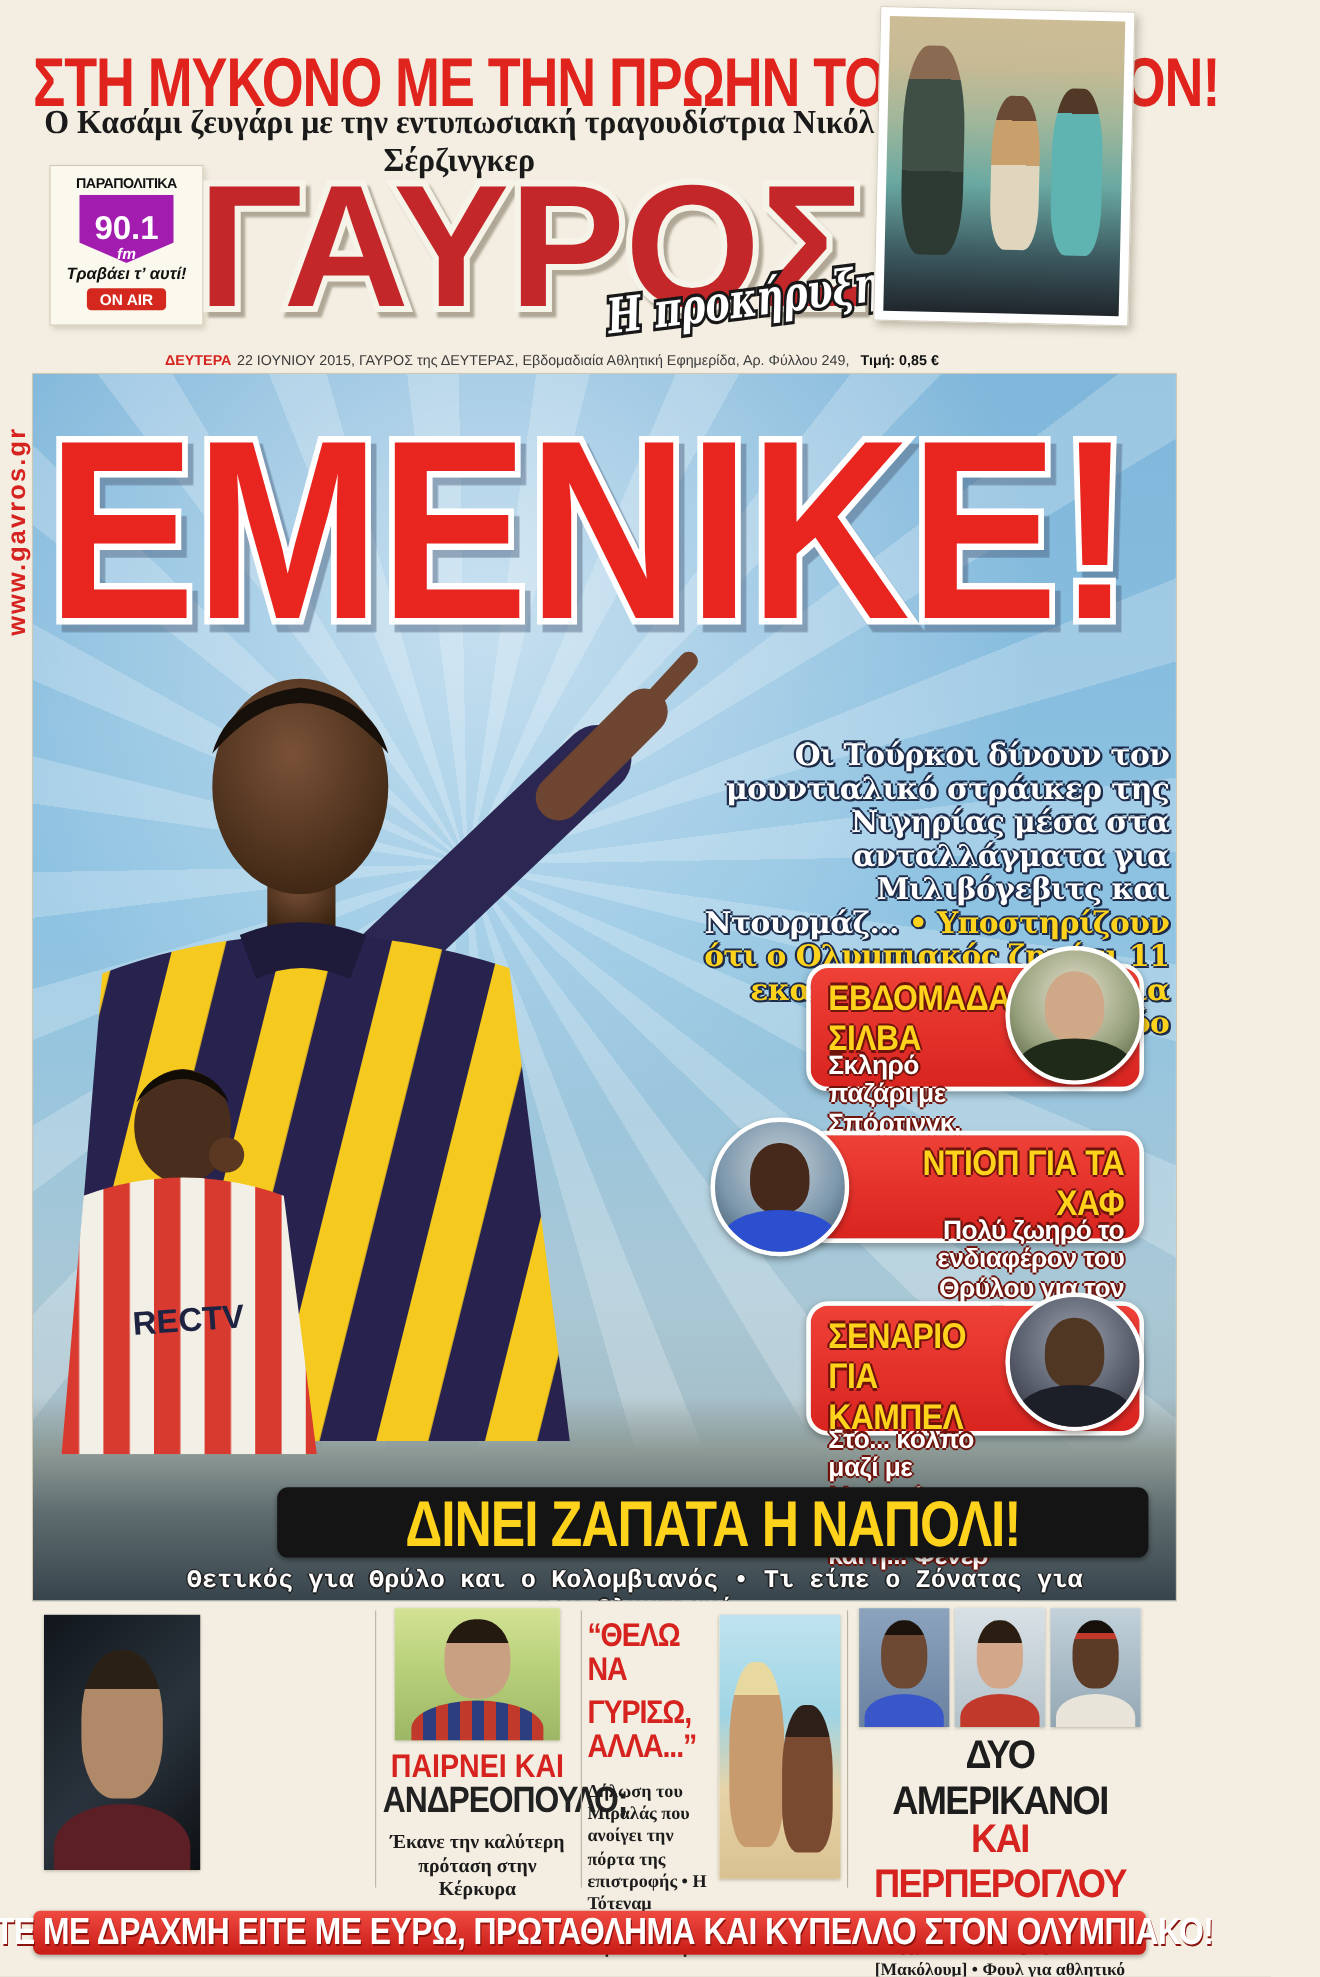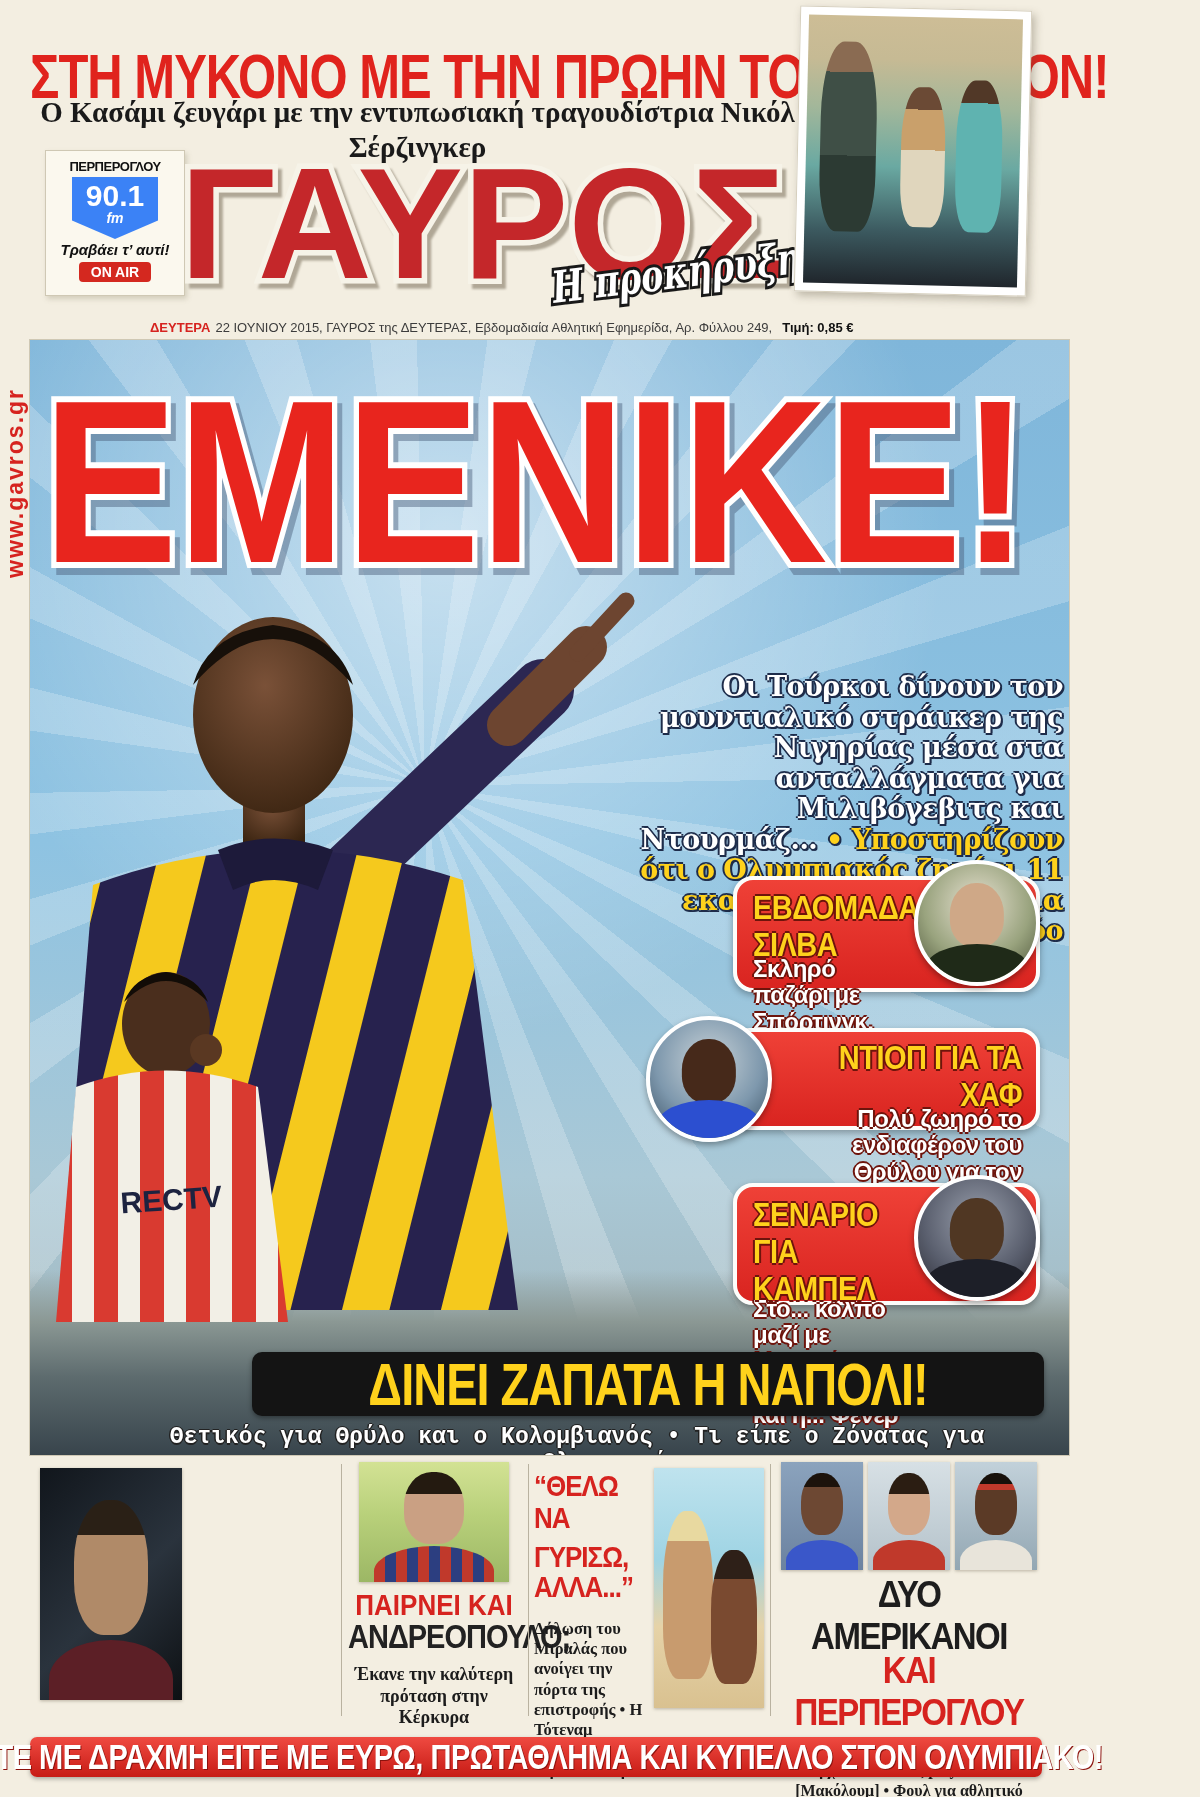--- a/index.html
+++ b/index.html
@@ -11,22 +11,22 @@
   .url-vertical{left:2px;top:148px;height:430px;writing-mode:vertical-rl;transform:rotate(180deg);
     color:#d6231f;font-weight:900;font-size:23px;letter-spacing:2px;}
   .top-headline{left:30px;top:40px;width:985px;text-align:center;color:#e0231d;
     font-weight:900;font-size:49px;letter-spacing:-1px;transform:scaleY(1.28);transform-origin:center top;white-space:nowrap;}
   .top-subheadline{left:30px;top:95px;width:775px;text-align:center;color:#1a1a1a;
     font-family:"Liberation Serif",serif;font-weight:700;font-size:29px;transform:scaleY(1.05);transform-origin:center top;}
 
   .radio-box{left:45px;top:150px;width:140px;height:146px;background:#fbf8ee;border:1px solid #cfc8b4;
     box-shadow:2px 3px 5px rgba(120,110,80,.25);text-align:center;padding-top:8px;box-sizing:border-box;}
   .radio-brand{font-size:13px;font-weight:900;color:#111;letter-spacing:-.5px;}
-  .radio-shield{width:86px;height:62px;margin:3px auto 2px;background:#3b82f6;
-    clip-path:polygon(0 0,100% 0,100% 70%,50% 100%,0 70%);color:#fff;padding-top:4px;box-sizing:border-box;}
+  .radio-shield{width:86px;height:62px;margin:3px auto 2px;background:#a21caf;
+    clip-path:polygon(0 0,100% 0,100% 70%,50% 100%,0 70%);color:#fff;padding-top:16px;box-sizing:border-box;}
   .radio-freq{font-size:30px;font-weight:900;line-height:1;}
   .radio-band{font-size:14px;font-style:italic;font-weight:700;line-height:1;}
   .radio-slogan{font-size:15px;font-weight:900;font-style:italic;color:#111;}
   .radio-onair{display:inline-block;margin-top:4px;background:#d4281f;color:#ffffff;font-weight:900;
     font-size:14px;padding:2px 12px;border-radius:4px;}
 
   .logo-svg{left:168px;top:128px;}
   .tagline-svg{left:538px;top:226px;transform:rotate(-7deg);}
   .dateline{left:150px;top:320px;width:700px;font-size:13px;color:#3c3c3c;white-space:nowrap;}
   .dateline .day{color:#d6231f;font-weight:900;margin-right:5px;}
@@ -156,21 +156,21 @@
 <body>
 
 <div class="page">
 
   <div class="abs url-vertical">www.gavros.gr</div>
 
   <div class="abs top-headline">ΣΤΗ ΜΥΚΟΝΟ ΜΕ ΤΗΝ ΠΡΩΗΝ ΤΟΥ ΧΑΜΙΛΤΟΝ!</div>
   <div class="abs top-subheadline">Ο Κασάμι ζευγάρι με την εντυπωσιακή τραγουδίστρια Νικόλ Σέρζινγκερ</div>
 
   <div class="abs radio-box">
-    <div class="radio-brand">ΠΕΡΠΕΡΟΓΛΟΥ</div>
+    <div class="radio-brand">ΠΑΡΑΠΟΛΙΤΙΚΑ</div>
     <div class="radio-shield">
       <div class="radio-freq">90.1</div>
       <div class="radio-band">fm</div>
     </div>
     <div class="radio-slogan">Τραβάει τ’ αυτί!</div>
     <div class="radio-onair">ON AIR</div>
   </div>
 
   <svg class="abs logo-svg" width="630" height="185" viewBox="0 0 630 185">
     <text x="315" y="150" text-anchor="middle" font-family="Liberation Sans, sans-serif" font-weight="900" font-size="158" textLength="606" lengthAdjust="spacingAndGlyphs" fill="#c4272a" stroke="#f6f3e8" stroke-width="11" paint-order="stroke" style="filter:drop-shadow(4px 5px 1px rgba(120,110,90,.55))">ΓΑΥΡΟΣ</text>

